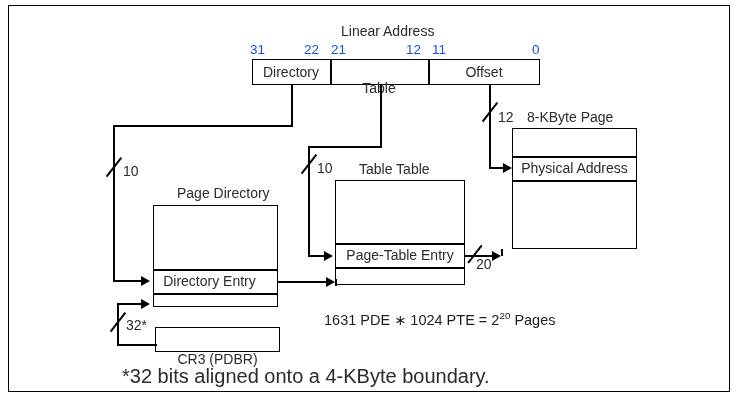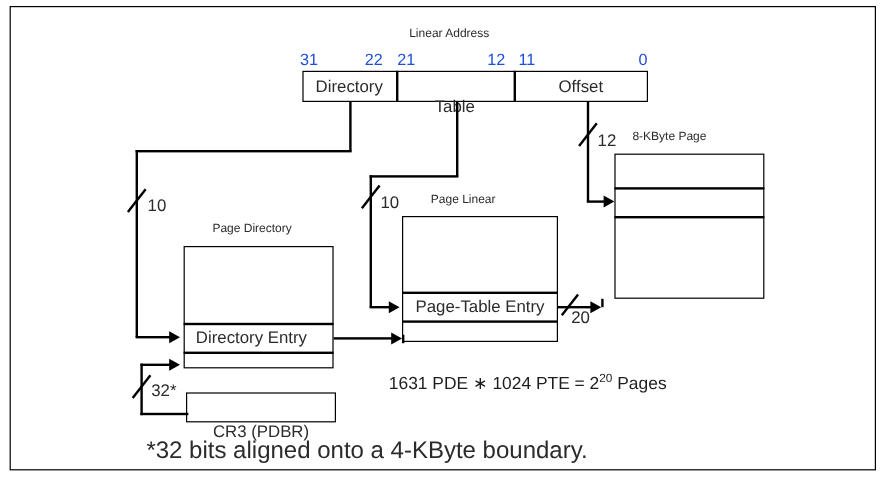--- a/index.html
+++ b/index.html
@@ -49,21 +49,21 @@
   }
   .bitnum{
     position:absolute;
     font-size:13.5px;
     color:#1d4ed8;
     white-space:nowrap;
     line-height:1;
   }
   .title{
     position:absolute;
-    font-size:10px;
+    font-size:14px;
     color:#2b2b2b;
     white-space:nowrap;
     line-height:1;
   }
   
   .arrow{
     position:absolute;
     width:0;height:0;
     border-top:5px solid transparent;
     border-bottom:5px solid transparent;
@@ -133,22 +133,23 @@
   <div class="vline" style="left:489px; top:85px; height:83px;"></div>
   <div class="hline" style="left:489px; top:167px; width:18px;"></div>
   <div class="arrow" style="left:503px; top:163px;"></div>
   <div class="slash" style="left:489px; top:100px; height:24px;"></div>
   <div class="lbl" style="left:498px; top:110px;">12</div>
 
   <div class="title" style="left:527px; top:110px;">8-KByte Page</div>
   <div class="box" style="left:512px; top:128px; width:125px; height:121px;"></div>
   <div class="hline" style="left:512px; top:156px; width:125px;"></div>
   <div class="hline" style="left:512px; top:180px; width:125px;"></div>
+  <div class="cell" style="left:512px; top:156px; width:125px; height:24px;">Physical Address</div>
 
-  <div class="title" style="left:359px; top:162px;">Page Linear</div>
+  <div class="title" style="left:359px; top:162px;">Table Table</div>
   <div class="box" style="left:335px; top:180px; width:130px; height:105px;"></div>
   <div class="hline" style="left:335px; top:243px; width:130px;"></div>
   <div class="hline" style="left:335px; top:267px; width:130px;"></div>
   <div class="cell" style="left:335px; top:243px; width:130px; height:24px;">Page-Table Entry</div>
 
   <div class="hline" style="left:465px; top:255px; width:29px;"></div>
   <div class="arrow" style="left:492px; top:251px;"></div>
   <div class="vline" style="left:501px; top:249px; height:7px;"></div>
   <div class="slash" style="left:474px; top:243px; height:22px;"></div>
   <div class="lbl" style="left:476px; top:257px;">20</div>

